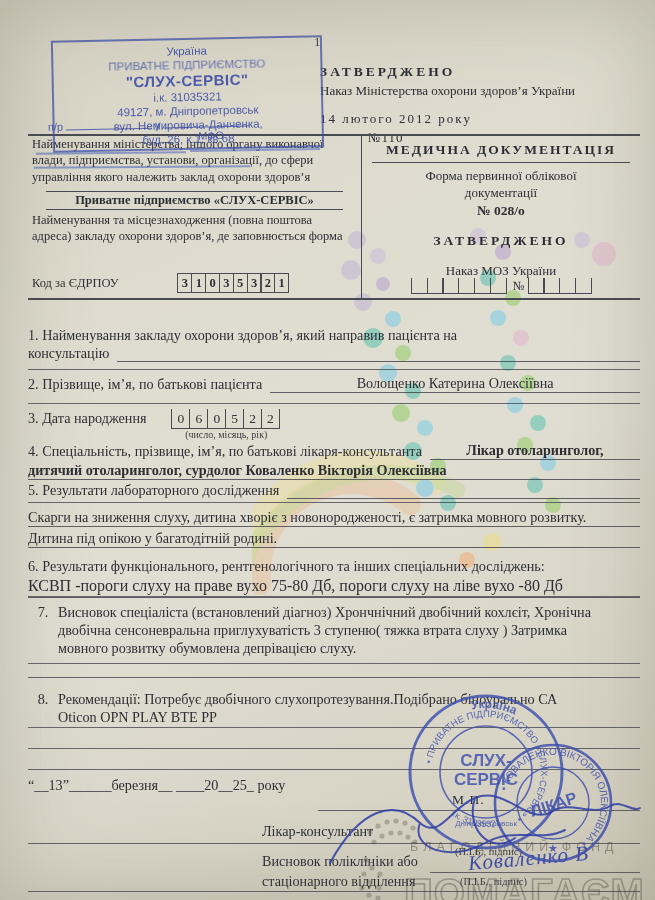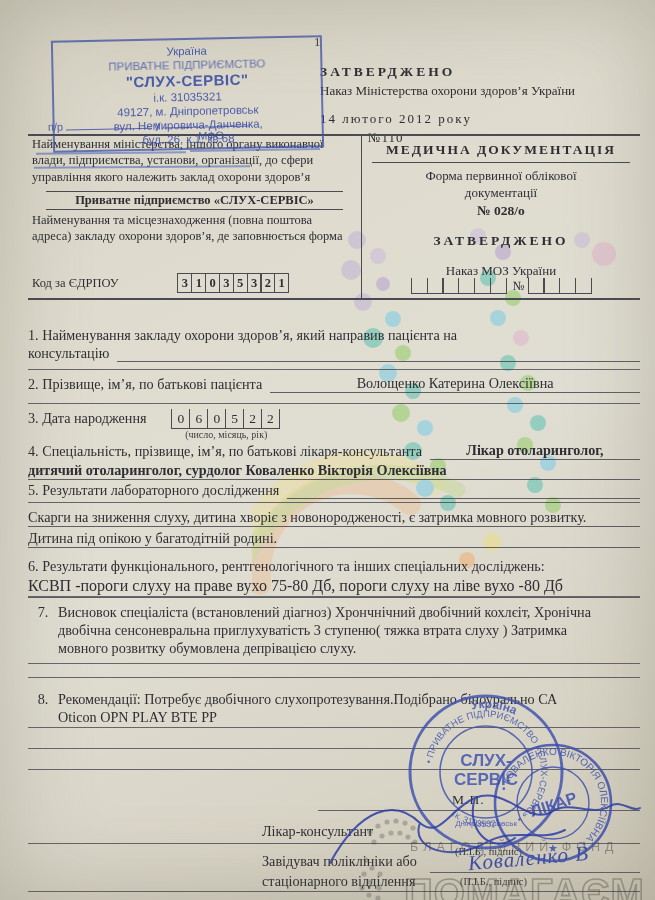--- a/index.html
+++ b/index.html
@@ -299,28 +299,29 @@
     <span class="n">8.</span>
     <span>
       <div>Рекомендації: Потребує двобічного слухопротезування.Подібрано біноурально СА</div>
       <div>Oticon OPN PLAY BTE PP</div>
     </span>
   </div>
   <div class="abs hr" style="top:727px;"></div>
   <div class="abs hr" style="top:748px;"></div>
   <div class="abs hr" style="top:769px;"></div>
 
+  <div class="abs row" style="top:776px;">“__13”______березня__  ____20__25_ року</div>
   <div class="abs mp" style="left:452px;top:792px;">М.П.</div>
 
   <div class="abs hr" style="top:810px;left:318px;width:322px;"></div>
   <div class="abs row" style="top:822px;left:262px;width:200px;">Лікар-консультант</div>
   <div class="abs hr" style="top:843px;"></div>
   <div class="abs sigcap" style="left:455px;top:846px;">(П.І.Б., підпис)</div>
 
-  <div class="abs row" style="top:852px;left:262px;width:220px;">Завідувач поліклініки або</div>
+  <div class="abs row" style="top:852px;left:262px;width:220px;">Висновок поліклініки або</div>
   <div class="abs row" style="top:872px;left:262px;width:220px;">стаціонарного відділення</div>
   <div class="abs hr" style="top:872px;left:430px;width:210px;"></div>
   <div class="abs sigcap" style="left:460px;top:876px;">(П.І.Б., підпис)</div>
   <div class="abs hr" style="top:891px;"></div>
 
   <div class="abs handname" style="left:468px;top:846px;">Коваленко В</div>
 
   <svg class="abs" style="left:404px;top:690px;z-index:4;opacity:.82;" width="164" height="164" viewBox="0 0 164 164">
     <defs>
       <path id="arcTop" d="M 82 18 m -64 64 a 64 64 0 1 1 128 0"></path>

